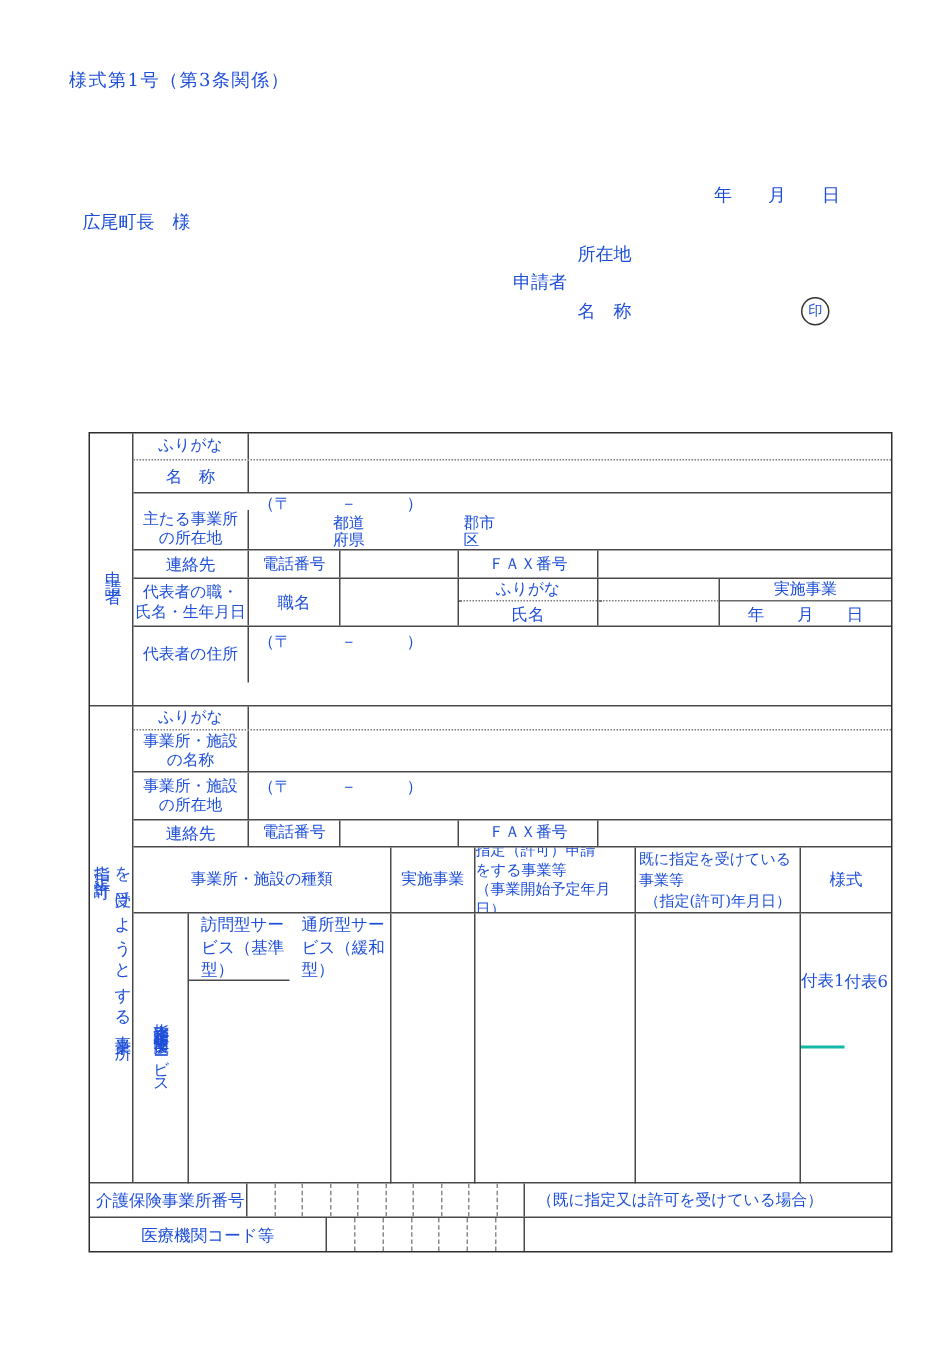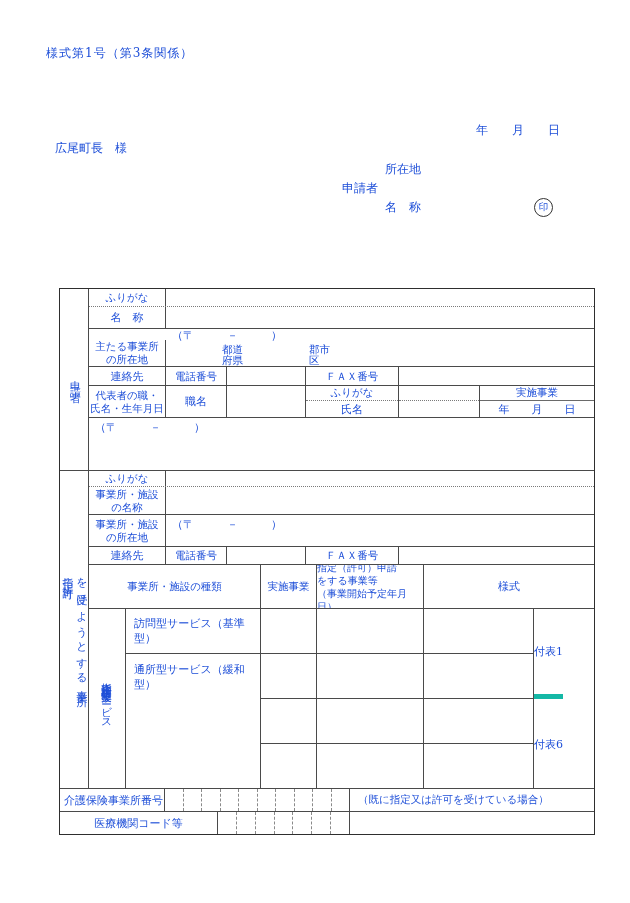--- a/index.html
+++ b/index.html
@@ -60,26 +60,26 @@
   .split{flex-direction:column;align-items:stretch;padding:0;}
   .sub{display:flex;align-items:center;justify-content:center;min-height:0;}
   .sub-top15{height:15px;}
   .sub-bot{flex:1;}
   .divdot{border-bottom:1px dotted #7a7a7a;}
   .divsol{border-bottom:1px solid #6a6a6a;}
   .hdr{white-space:pre-line;text-align:left;line-height:13px;}
   .hdr-left{align-items:flex-start;flex-direction:column;justify-content:center;
             padding:0 2px;text-align:left;}
   .hdr-left .l2{align-self:center;text-align:center;width:100%;}
-  .svc-col{display:flex;flex-direction:column;flex:none;border-right:1px solid #4a4a4a;}
+  .svc-col{display:flex;flex:none;border-right:1px solid #4a4a4a;}
   .svc-cell{height:45px;border-bottom:1px solid #4a4a4a;display:flex;align-items:center;}
   .svc-cell:last-child{border-bottom:none;}
   .svc-name{padding-left:8px;font-size:11px;}
   .fuhyo{height:90px;display:flex;align-items:center;justify-content:center;}
-  .fuhyo.first{border-bottom:5px solid #14b8a6;}
+  .fuhyo.first{border-bottom:2px solid #14b8a6;}
   .digit-row{display:flex;flex:none;border-right:1px solid #4a4a4a;}
   .dcell{flex:1;border-left:1px dashed #8a8a8a;}
   .dcell:first-child{border-left:none;}
   .padl{justify-content:flex-start;padding-left:4px;}
   .note{justify-content:flex-start;padding-left:8px;font-size:10.5px;}
   .empty-input{cursor:text;}
 </style>
 </head>
 <body>
 
@@ -142,20 +142,21 @@
           <div class="c w81 split">
             <div class="sub sub-top15 divdot empty-input"></div>
             <div class="sub sub-bot empty-input"></div>
           </div>
           <div class="c f1 endc split">
             <div class="sub sub-top15 divsol fs105">実施事業</div>
             <div class="sub sub-bot empty-input">年　　月　　日</div>
           </div>
         </div>
         <div class="r h37 last">
+          <div class="c w77 lab fs105">代表者の住所</div>
           <div class="c f1 endc addr-cell empty-input">
             <div class="postal">（〒　　　－　　　）</div>
           </div>
         </div>
       </div>
     </div>
 
     <div class="sec sec2">
       <div class="sec-label">
         <span class="vtext2">指定（許可）
@@ -184,20 +185,24 @@
           <div class="c w79 empty-input"></div>
           <div class="c w93 lab fs105">ＦＡＸ番号</div>
           <div class="c f1 endc empty-input"></div>
         </div>
         <div class="r h44">
           <div class="c w172 hdr fs105">事業所・施設の種類</div>
           <div class="c w56 hdr fs105">実施事業</div>
           <div class="c w107 hdr fs10">指定（許可）申請
 をする事業等
 （事業開始予定年月日）</div>
+          <div class="c w110 hdr-left c fs10">
+            <span>既に指定を受けている事業等</span>
+            <span class="l2">（指定(許可)年月日）</span>
+          </div>
           <div class="c f1 endc hdr">様式</div>
         </div>
         <div class="r h180 last">
           <div class="c w37">
             <span class="vtext2 fs105" style="letter-spacing:1px;line-height:12px;">指定介護予防・生活支援サービス</span>
           </div>
           <div class="svc-col w135">
             <div class="svc-cell">
                 <span class="svc-name">訪問型サービス（基準型）</span>
               </div>

